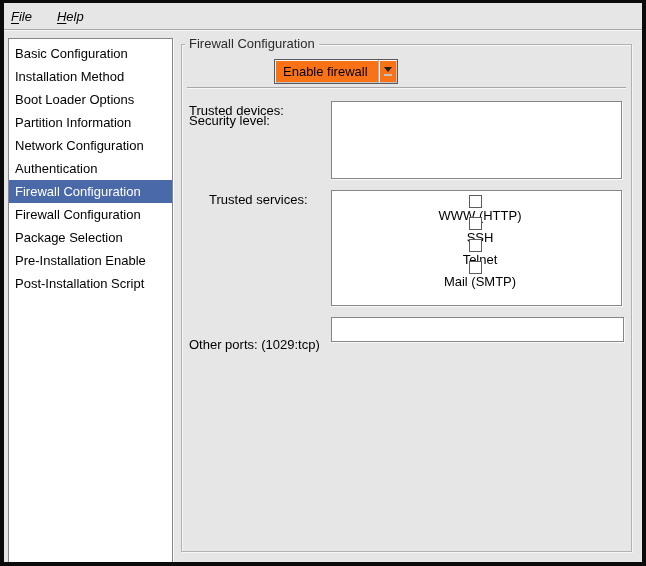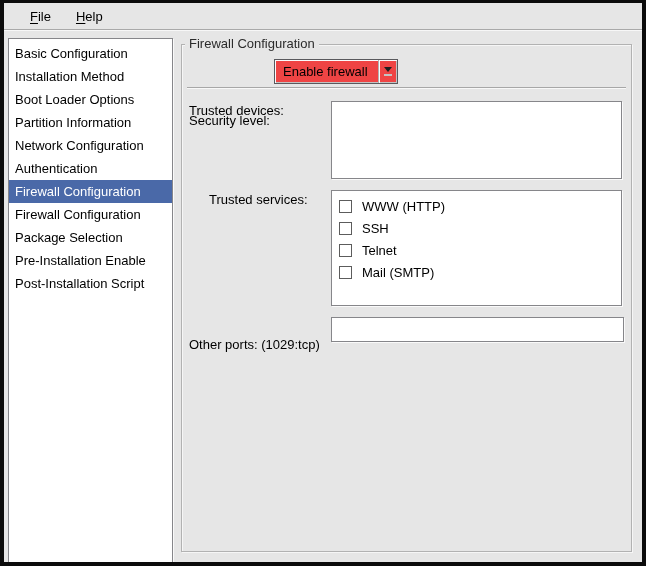--- a/index.html
+++ b/index.html
@@ -15,24 +15,25 @@
     width: 646px; height: 566px;
     background: #e6e6e6;
     border: 4px solid #0b0b0b;
     border-top-width: 3px;
     overflow: hidden;
   }
   
   .menubar {
     position: absolute; left: 0; top: 0; right: 0; height: 27px;
     display: flex; align-items: center;
-    padding-left: 24px; gap: 21px;
+    padding-left: 5px; gap: 21px;
     border-bottom: 1px solid #a9a9a9;
     box-shadow: 0 1px 0 #f7f7f7;
     background: #e6e6e6;
+    font-style: italic;
   }
   .menu-item { padding: 2px 2px; cursor: default; }
   .menu-item .accel { text-decoration: underline; text-underline-offset: 2px; }
   
   .sidebar {
     position: absolute; left: 4px; top: 35px; width: 165px; height: 543px;
     background: #fff;
     border: 1px solid #86868a;
     box-shadow: 1px 1px 0 #fafafa;
     overflow: hidden;
@@ -60,21 +61,21 @@
     color: #2b2b2b;
   }
   .lbl { position: absolute; height: 16px; line-height: 16px; white-space: nowrap; }
   .sec-label   { left: 7px;  top: 20px; margin-top: 48px; }
   .dev-label   { left: 7px;  top: 58px; }
   .svc-label-l { left: 7px;  top: 147px; margin-left: 20px; }
   .other-label { left: 7px;  top: 292px; }
   
   .combo {
     position: absolute; left: 92px; top: 14px; width: 124px; height: 25px;
-    background: #ef4444;
+    background: #f97316;
     border: 1px solid #59595d;
     box-shadow: inset 1px 1px 0 #fbfbfb, inset -1px -1px 0 #c2c2c2;
     display: flex; align-items: center;
     cursor: default;
   }
   .combo-text { flex: 1; padding-left: 8px; white-space: nowrap; }
   .combo-arrow {
     width: 19px; height: 100%;
     border-left: 1px solid #b0b0b0;
     box-shadow: inset 1px 0 0 #fbfbfb;
@@ -95,21 +96,21 @@
   }
   
   .sunken {
     position: absolute;
     background: #fff;
     border: 1px solid #86868a;
     box-shadow: 1px 1px 0 #fafafa;
   }
   .devices-box  { left: 149px; top: 56px;  width: 291px; height: 78px; }
   .services-box { left: 149px; top: 145px; width: 291px; height: 116px; padding: 4px 0 0 7px; overflow: hidden; }
-  .svc-row { height: 22px; display: flex; align-items: center; }
+  .svc-row { height: 22px; display: flex; align-items: center; flex-direction: column; }
   .checkbox {
     width: 13px; height: 13px;
     background: #fff;
     border: 1px solid #5c5c5c;
     margin-right: 10px;
     flex: 0 0 auto;
   }
   .svc-text { white-space: nowrap; }
   .entry {
     position: absolute; left: 149px; top: 272px; width: 293px; height: 25px;

